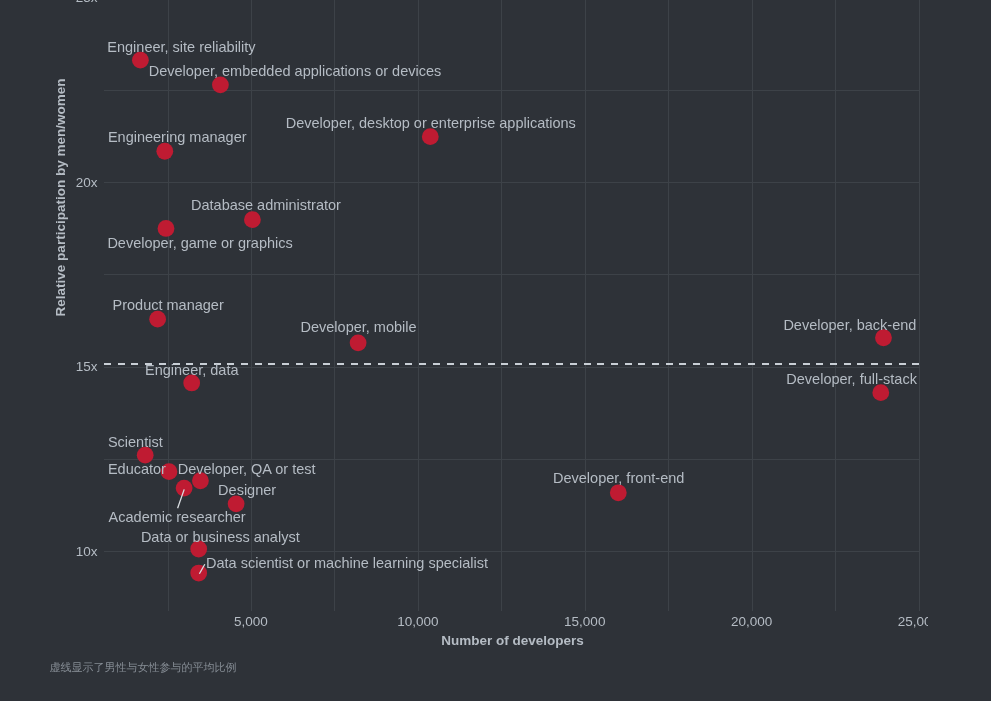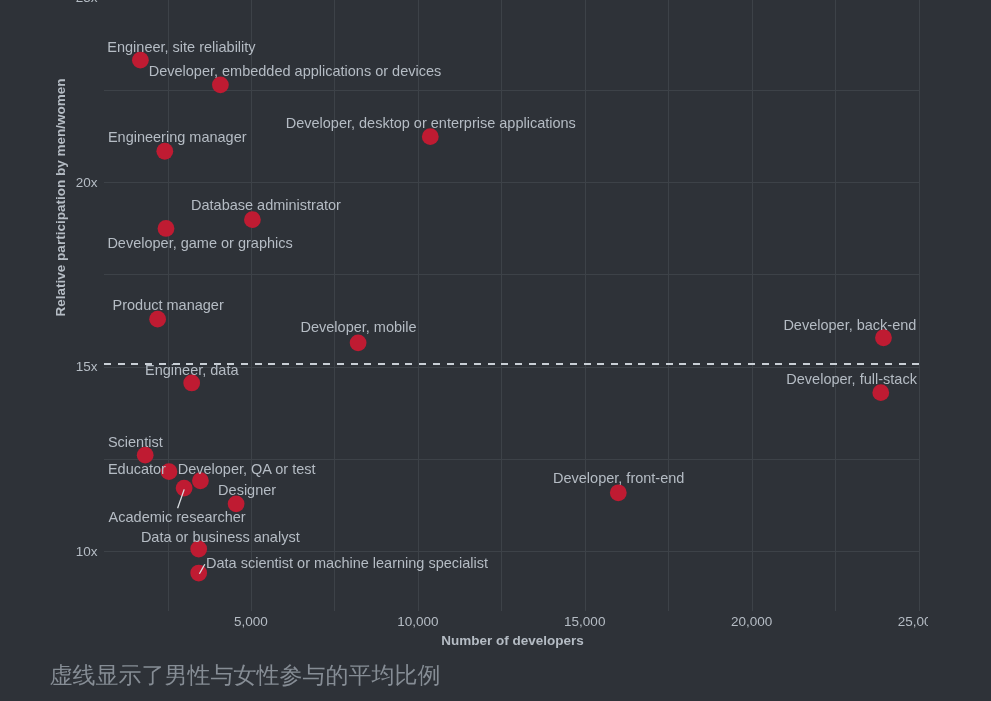--- a/index.html
+++ b/index.html
@@ -10,21 +10,21 @@
   #stage{position:relative;width:991px;height:701px;background:#2e3238;}
   #chart-clip{position:absolute;left:0;top:0;width:928px;height:660px;overflow:hidden;}
   svg{display:block;}
   .grid-line{stroke:#3d4248;stroke-width:1;shape-rendering:crispEdges;}
   .tick-label{fill:#b5bcc4;font-size:13.5px;font-family:"Liberation Sans",sans-serif;}
   .axis-title{fill:#b5bcc4;font-size:13.5px;font-weight:bold;font-family:"Liberation Sans",sans-serif;}
   .point-label{fill:#b5bcc4;font-size:14.5px;font-family:"Liberation Sans",sans-serif;}
   .dot{fill:#bf1b32;}
   .leader{stroke:#d9dde1;stroke-width:1.3;fill:none;}
   .ref-line{stroke:#c9cfd6;stroke-width:2;stroke-dasharray:7 6.7;fill:none;shape-rendering:crispEdges;}
-  .caption{color:#868d95;font-size:23px;font-family:Liberation Serif, serif;
+  .caption{color:#868d95;font-size:11px;font-family:Liberation Serif, serif;
            position:absolute;left:49.4px;top:659.5px;letter-spacing:0px;white-space:nowrap;}
 </style>
 </head>
 <body style="background: rgb(46, 50, 56);">
 
 <div id="stage" style="background: rgb(46, 50, 56);">
  <div id="chart-clip">
   <svg id="chart" width="991" height="701" viewBox="0 0 991 701">
     <g id="grid-minor">
           <line x1="168.5" y1="0" x2="168.5" y2="610.5" class="grid-line"></line>

